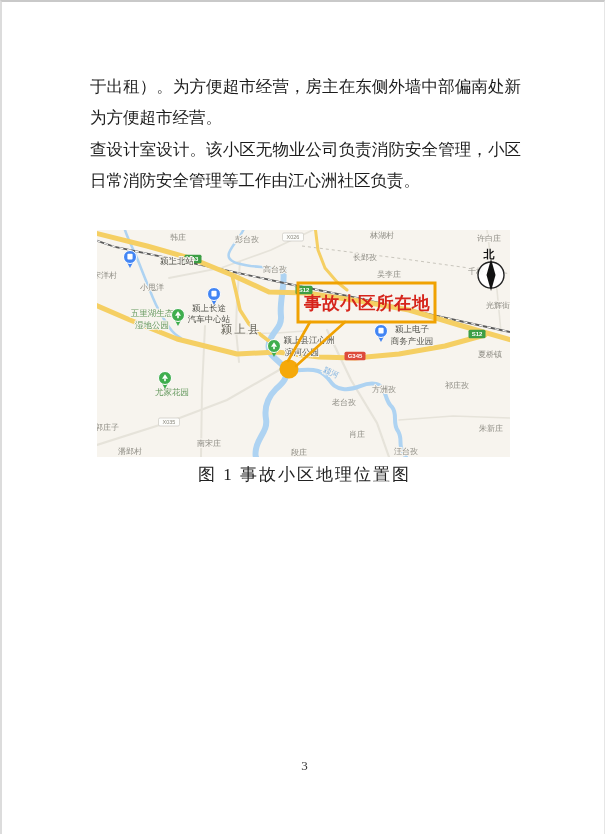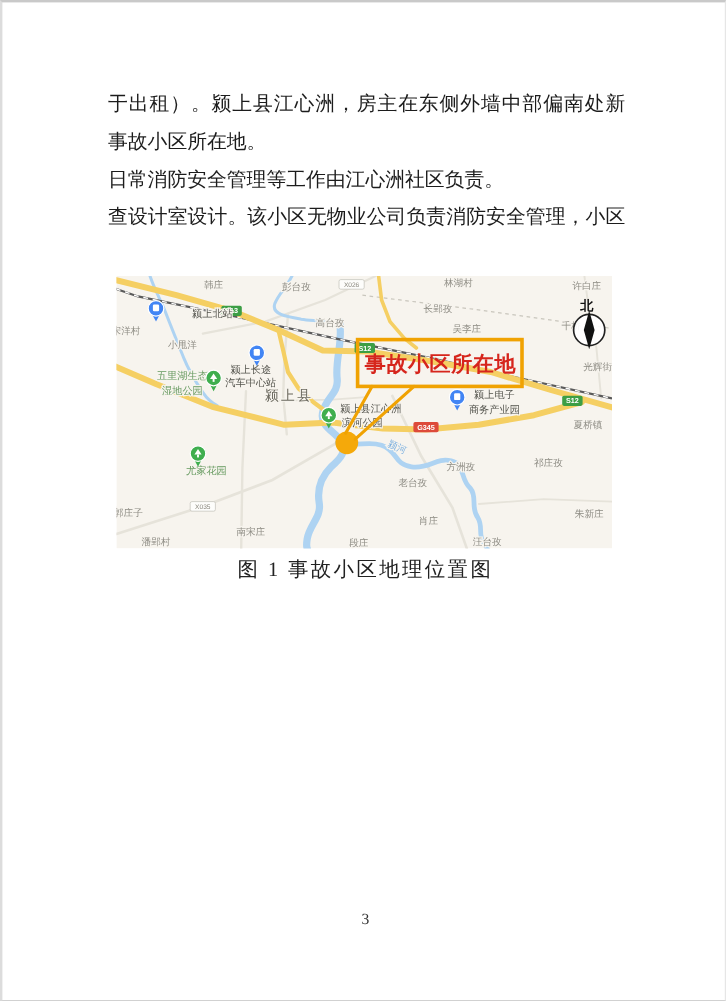--- a/index.html
+++ b/index.html
@@ -57,26 +57,26 @@
   .compass-needle{fill:#111;}
   .compass-n{fill:#111;font-size:11px;font-weight:bold;text-anchor:middle;}
 </style>
 </head>
 <body>
 
 <div class="page">
 
   <div class="body-text">
     <p class="para">
-      <span class="line jl">于出租）。颍上县江心洲，房主在东侧外墙中部偏南处新</span>
-      <span class="line last">事故小区所在地。</span>
+      <span class="line jl">于出租）。为方便超市经营，房主在东侧外墙中部偏南处新</span>
+      <span class="line last">为方便超市经营。</span>
     </p>
     <p class="para">
+      <span class="line jl">查设计室设计。该小区无物业公司负责消防安全管理，小区</span>
       <span class="line last">日常消防安全管理等工作由江心洲社区负责。</span>
-      <span class="line jl">查设计室设计。该小区无物业公司负责消防安全管理，小区</span>
     </p>
   </div>
 
   <figure class="map-figure">
     <svg id="map-svg" viewBox="0 0 413 227" width="413" height="227">
       <rect class="map-bg" x="0" y="0" width="413" height="227"></rect>
 
       <g>
         <polyline class="road-minor" stroke-width="2.2" points="0,215 72,192 130,170 196,132"></polyline>
         <polyline class="road-minor" stroke-width="2" points="143,32 140,70 139,100 142,132"></polyline>

